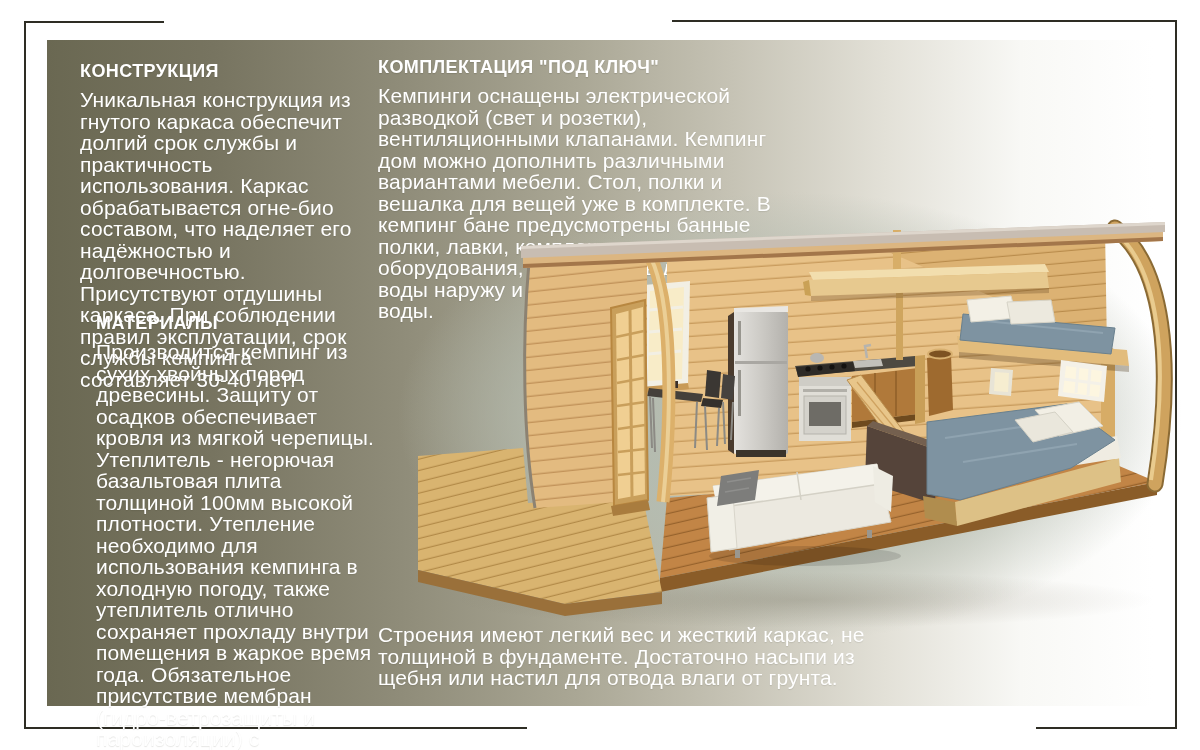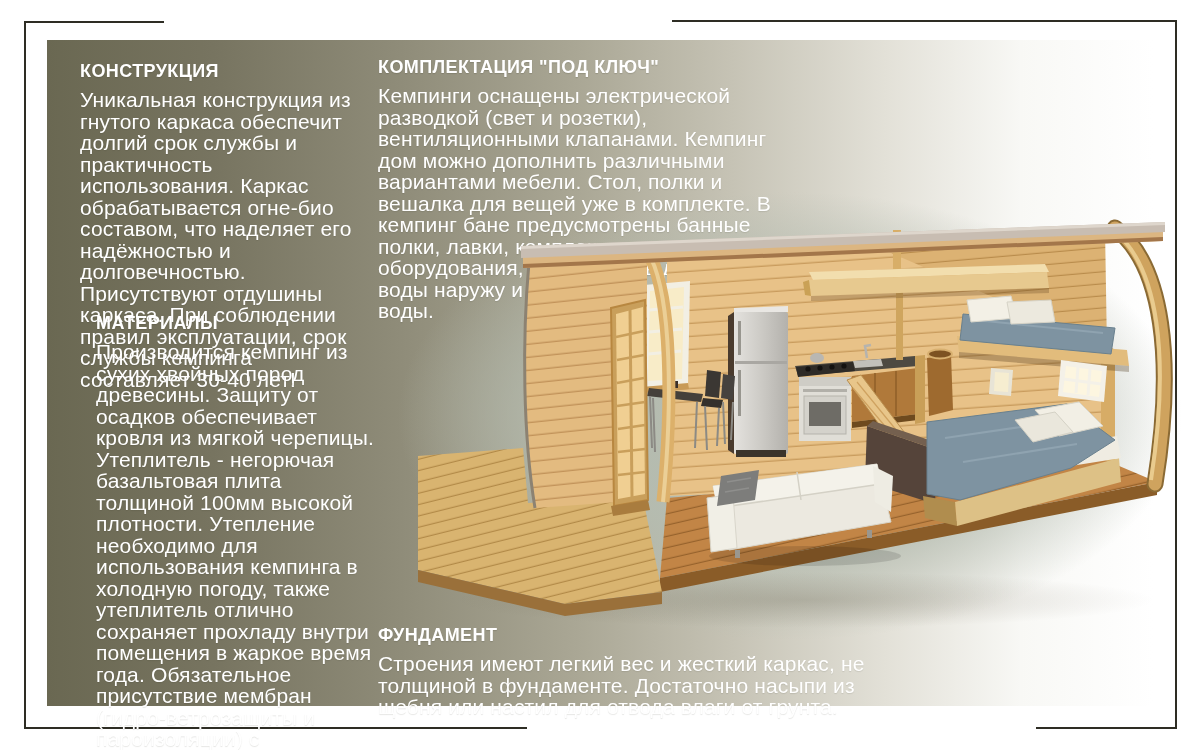--- a/index.html
+++ b/index.html
@@ -48,21 +48,20 @@
     <h2>МАТЕРИАЛЫ</h2>
     <p>Производится кемпинг из сухих хвойных пород древесины. Защиту от осадков обеспечивает кровля из мягкой черепицы.  Утеплитель - негорючая базальтовая плита толщиной 100мм высокой плотности. Утепление необходимо для использования кемпинга в холодную погоду, также утеплитель отлично сохраняет прохладу внутри помещения в жаркое время года. Обязательное присутствие мембран (гидро-ветрозащиты и пароизоляции) с вентиляционными зазорами. Окна и двери изготовлены из пвх профиля с двойным остеклением. Снаружи и внутри кемпинга древесина обработана экологичными  защитными материалами.</p>
   </div>
 
   <div class="section sec-package">
     <h2>КОМПЛЕКТАЦИЯ "ПОД КЛЮЧ"</h2>
     <p>Кемпинги оснащены электрической разводкой (свет и розетки), вентиляционными клапанами. Кемпинг дом можно дополнить различными вариантами мебели. Стол, полки и вешалка для вещей уже в комплекте. В кемпинг бане предусмотрены банные полки, лавки, комплект печного оборудования, а также слив для вывода воды наружу и подвод для холодной воды.</p>
   </div>
 
   <div class="section sec-foundation">
-    <h2>ФУНДАМЕНТ</h2>
     <p>Строения имеют легкий вес и жесткий каркас, не толщиной в фундаменте. Достаточно насыпи из щебня или настил для отвода влаги от грунта.</p>
   </div>
 
   <div class="illustration">
   <svg viewBox="0 0 765 430" width="765" height="430">
     <defs>
       <pattern id="siding" width="20" height="13" patternUnits="userSpaceOnUse" patternTransform="rotate(-4)">
         <rect width="20" height="13" fill="#e8c288"></rect>
         <rect y="11.6" width="20" height="1.4" fill="#c99c5e"></rect>
       </pattern>

